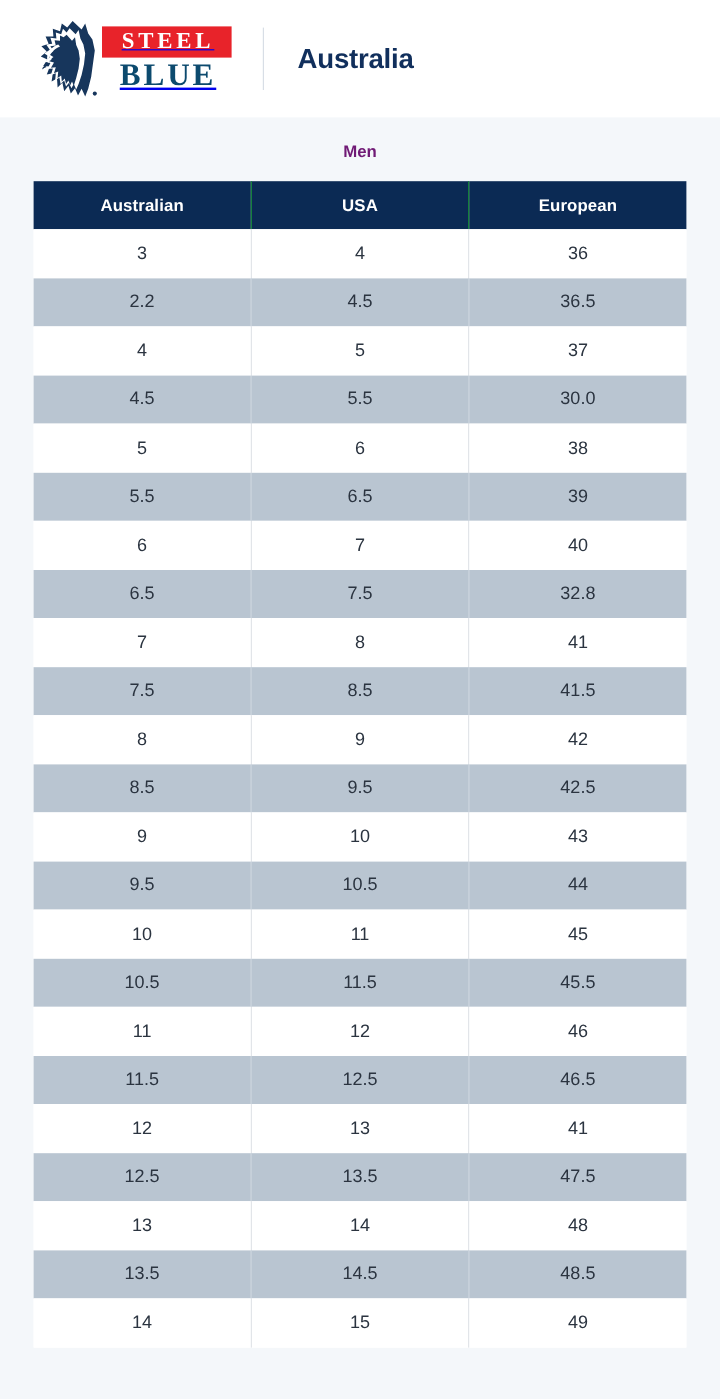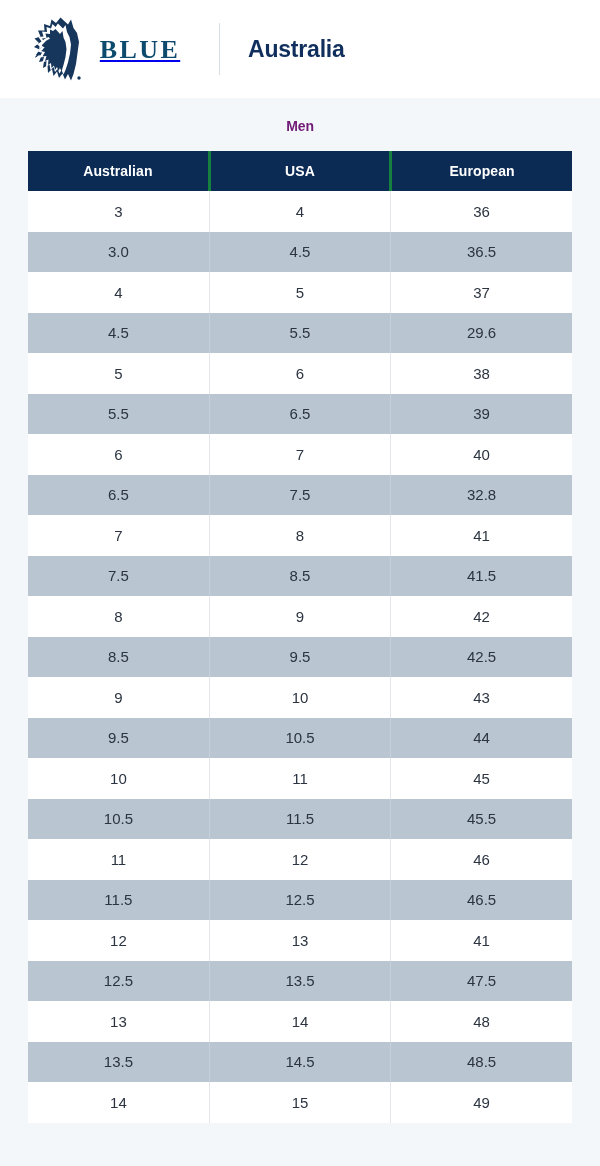--- a/index.html
+++ b/index.html
@@ -102,21 +102,21 @@
     table-layout: fixed;
     background: #ffffff;
   }
   table.size-table thead th {
     background: #0b2a54;
     color: #ffffff;
     font-size: 14px;
     font-weight: 700;
     height: 38px;
     text-align: center;
-    border-right: 3px solid #15803d;
+    border-right: 1px solid #15803d;
     letter-spacing: 0.1px;
   }
   table.size-table thead th:last-child {
     border-right: none;
   }
   table.size-table tbody td {
     height: 40.5px;
     text-align: center;
     font-size: 15px;
     color: #2b3440;
@@ -142,20 +142,21 @@
       <path fill="#17365c" d="M33.5 1.5 L41 8.5 L44 3.5 L46.5 12 L50 17 L52 26 L50.5 37 L49 48 L46.5 58 L44 64.5 L41 58 L38 63.5 L35.5 57.5 L32 62 L30 55.5 L26.5 60 L25 53 L21 57 L20.5 49.5 L16 52 L17 45 L12 46 L14.5 39.5 L9 39 L12.5 33.5 L7 31 L12 27 L7.5 22.5 L13.5 20.5 L11 14.5 L17.5 14.5 L17 8 L23 10 L24.5 3.5 L29 7 Z"></path>
       <path fill="#ffffff" d="M31 7.5 L36 12.5 L38.5 9 L40 16 L42.5 21 L44 28.5 L43 37.5 L41 46.5 L38.5 54 L36.5 58.5 L34.5 54 L32.5 57.5 L30.5 53 L28 56 L26.5 51 L23.5 54 L22.5 48.5 L19 51 L19.5 45 L15.5 46.5 L17 41 L12.5 41.5 L15 36.5 L10.5 35.5 L14.5 31.5 L10 28.5 L14.5 25.5 L11.5 21 L16.5 20.5 L15 15.5 L20 16 L19.5 11 L24 12.5 L25.5 8 L28.5 11 Z"></path>
       <path fill="#17365c" d="M28.5 13 L33 18 L35.5 15 L36.5 21.5 L38.5 26 L39.5 33 L38.5 41 L36.5 49 L34.5 55.5 L33 52 L31.5 55 L30 51 L28 54 L27 49.5 L24.5 52 L24 47 L21 49 L21.5 43.5 L18 45 L19.5 40 L15.5 40.5 L18 36 L14 35 L17.5 31.5 L13.5 29 L17.5 26.5 L15 22.5 L19.5 22 L18.5 17.5 L23 18 L23 13.5 L26 15 Z"></path>
       <path fill="#ffffff" d="M21.5 21 C17 22.5 13.5 26 12.5 30 C11.8 33 12.5 35.5 14 37 C13 34 13.5 31 15.5 28.5 C17.5 26 20 24 23 22.8 Z"></path>
       <path fill="#ffffff" d="M17.5 31.5 C15.5 32.5 14.2 34.2 14 36 C14.2 34.8 15.2 33.8 16.6 33.2 Z"></path>
       <circle fill="#17365c" cx="17.5" cy="33.5" r="1.6"></circle>
       <path fill="#17365c" d="M10.5 38.5 C8.8 39.5 8 40.8 8.4 42 C9.2 41 10.4 40.2 11.8 39.8 Z"></path>
       <circle fill="#17365c" cx="52" cy="62" r="1.7"></circle>
     </svg>
     <span class="wordmark">
+      <span class="wordmark-steel">STEEL</span>
       <span class="wordmark-blue">BLUE</span>
     </span>
   </a>
 
   <span class="brand-divider"></span>
 
   <span class="brand-region">Australia</span>
 </div>
 
 <div class="chart-section">
@@ -171,33 +172,33 @@
           <th>European</th>
         </tr>
       </thead>
       <tbody id="table-body">
           <tr>
             <td>3</td>
             <td>4</td>
             <td>36</td>
           </tr>
           <tr class="striped">
-            <td>3.0</td>
+            <td>2.2</td>
             <td>4.5</td>
             <td>36.5</td>
           </tr>
           <tr>
             <td>4</td>
             <td>5</td>
             <td>37</td>
           </tr>
           <tr class="striped">
             <td>4.5</td>
             <td>5.5</td>
-            <td>29.6</td>
+            <td>30.0</td>
           </tr>
           <tr>
             <td>5</td>
             <td>6</td>
             <td>38</td>
           </tr>
           <tr class="striped">
             <td>5.5</td>
             <td>6.5</td>
             <td>39</td>

